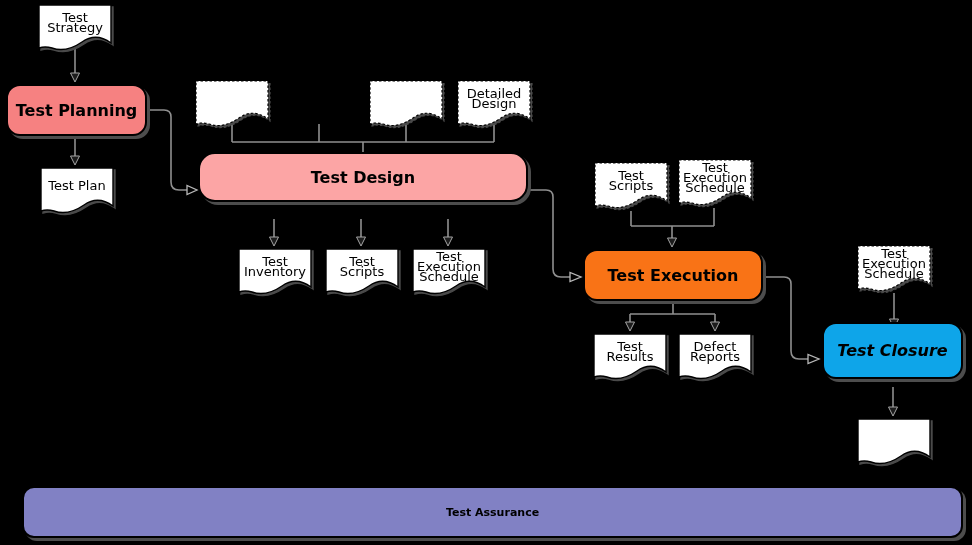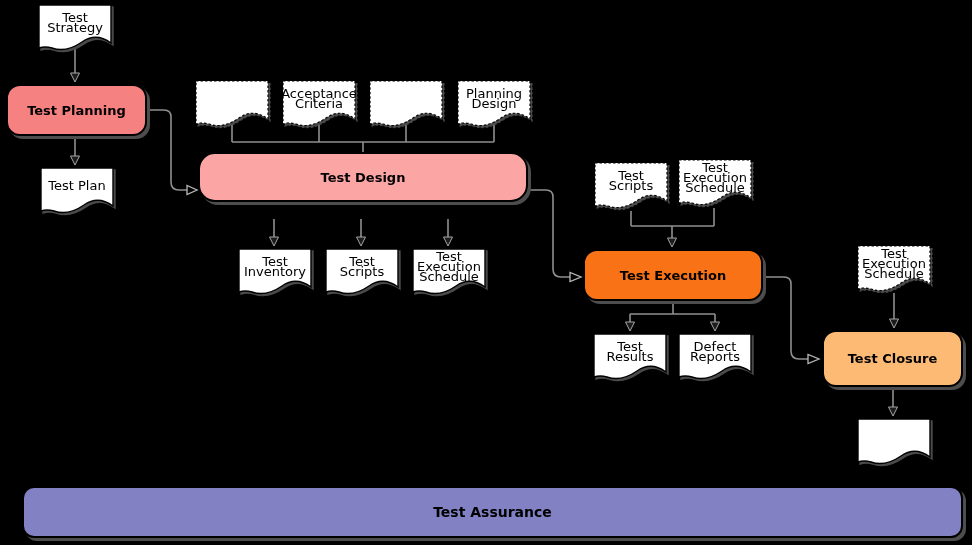--- a/index.html
+++ b/index.html
@@ -11,24 +11,24 @@
   }
   svg.wires{position:absolute;left:0;top:0;}
   .ln{stroke:#8f8f8f;stroke-width:1.6;fill:none;}
   .ah{fill:#1c1c1c;stroke:#a5a5a5;stroke-width:1;}
   .oah{fill:#000;stroke:#b8b8b8;stroke-width:1.3;}
 
   
   .phase{
     position:absolute;border:2px solid #000;border-radius:14px;
     display:flex;align-items:center;justify-content:center;
-    font-weight:bold;font-size:13px;text-align:center;
+    font-weight:bold;font-size:16px;text-align:center;
     box-shadow:3px 3px 0 #4d4d4d;box-sizing:border-box;
   }
-  .phase--bar{border-radius:12px;font-size:14px;}
+  .phase--bar{border-radius:12px;font-size:11px;}
 
   
   .doc{position:absolute;width:74px;height:50px;}
   .doc svg{position:absolute;left:0;top:0;width:100%;height:100%;overflow:visible;}
   .doc-shape{fill:#fff;stroke:#000;stroke-width:1.4;}
   .doc--dashed .doc-shape{stroke-dasharray:2.5 2;stroke-width:1.2;}
   .doc svg{filter:drop-shadow(2px 2px 0 #4a4a4a);}
   .doc-label{
     position:absolute;left:0;top:0;width:100%;height:38px;
     display:flex;align-items:center;justify-content:center;
@@ -86,21 +86,21 @@
   </div>
 
   <div class="phase" style="left: 198px; top: 152px; width: 330px; height: 50px; border-radius: 17px; background-color: #fca5a5;">
     <span>Test Design</span>
   </div>
 
   <div class="phase" style="left: 583px; top: 249px; width: 180px; height: 52px; background-color: #f97316;">
     <span>Test Execution</span>
   </div>
 
-  <div class="phase" style="left: 822px; top: 330px; width: 141px; height: 57px; background-color: #fdba74;">
+  <div class="phase" style="left: 822px; top: 322px; width: 141px; height: 57px; background-color: #0ea5e9; font-style: italic;">
     <span>Test Closure</span>
   </div>
 
   <div class="phase phase--bar" style="left: 22px; top: 486px; width: 941px; height: 52px; background-color: rgb(129, 129, 196);">
     <span>Test Assurance</span>
   </div>
 
   <div class="doc" style="left:38px;top:4px;">
     <svg viewBox="0 0 74 50" preserveAspectRatio="none">
         <path class="doc-shape" d="M1,1 H73 V39 Q58,28 44,38 Q28,49 14,44 Q7,42 1,44 Z"></path>
@@ -114,38 +114,32 @@
       </svg>
     <div class="doc-label">Test Plan</div>
   </div>
 
   <div class="doc doc--dashed" style="left:195px;top:80px;">
     <svg viewBox="0 0 74 50" preserveAspectRatio="none">
         <path class="doc-shape" d="M1,1 H73 V39 Q58,28 44,38 Q28,49 14,44 Q7,42 1,44 Z"></path>
       </svg>
   </div>
 
-  <div class="doc doc--dashed" style="left:282px;top:80px;">
-    <svg viewBox="0 0 74 50" preserveAspectRatio="none">
-        <path class="doc-shape" d="M1,1 H73 V39 Q58,28 44,38 Q28,49 14,44 Q7,42 1,44 Z"></path>
-      </svg>
-    <div class="doc-label">Acceptance Criteria</div>
-  </div>
 
   <div class="doc doc--dashed" style="left:369px;top:80px;">
     <svg viewBox="0 0 74 50" preserveAspectRatio="none">
         <path class="doc-shape" d="M1,1 H73 V39 Q58,28 44,38 Q28,49 14,44 Q7,42 1,44 Z"></path>
       </svg>
   </div>
 
   <div class="doc doc--dashed" style="left:457px;top:80px;">
     <svg viewBox="0 0 74 50" preserveAspectRatio="none">
         <path class="doc-shape" d="M1,1 H73 V39 Q58,28 44,38 Q28,49 14,44 Q7,42 1,44 Z"></path>
       </svg>
-    <div class="doc-label">Planning Design</div>
+    <div class="doc-label">Detailed Design</div>
   </div>
 
   <div class="doc" style="left:238px;top:248px;">
     <svg viewBox="0 0 74 50" preserveAspectRatio="none">
         <path class="doc-shape" d="M1,1 H73 V39 Q58,28 44,38 Q28,49 14,44 Q7,42 1,44 Z"></path>
       </svg>
     <div class="doc-label">Test Inventory</div>
   </div>
 
   <div class="doc" style="left:325px;top:248px;">

